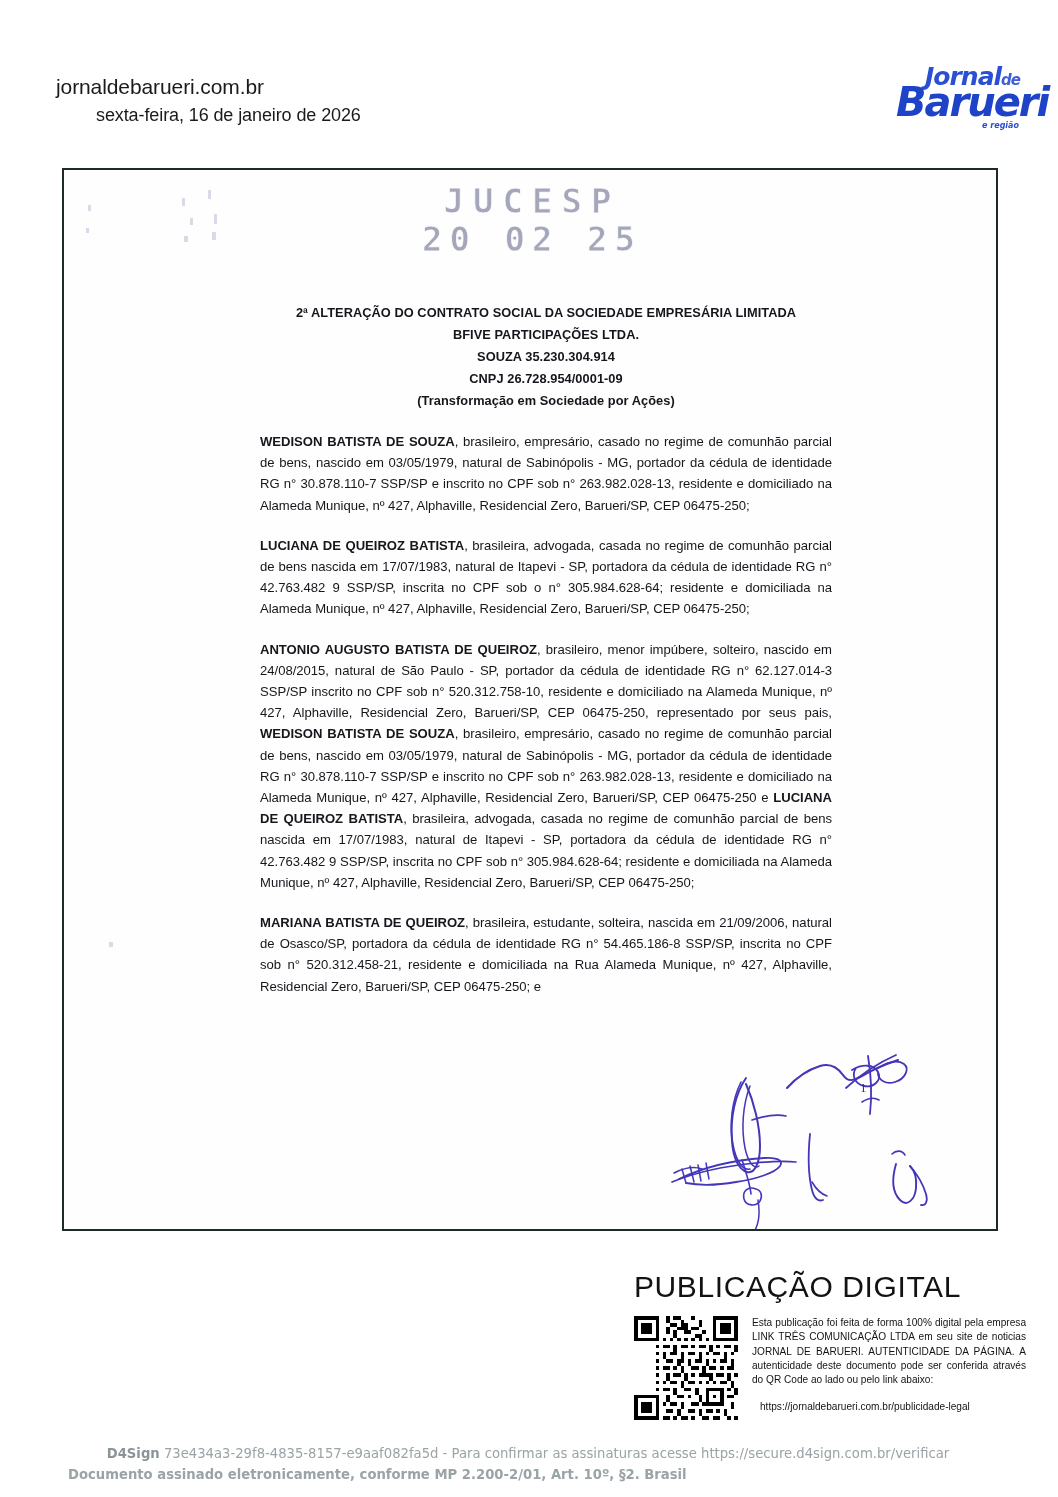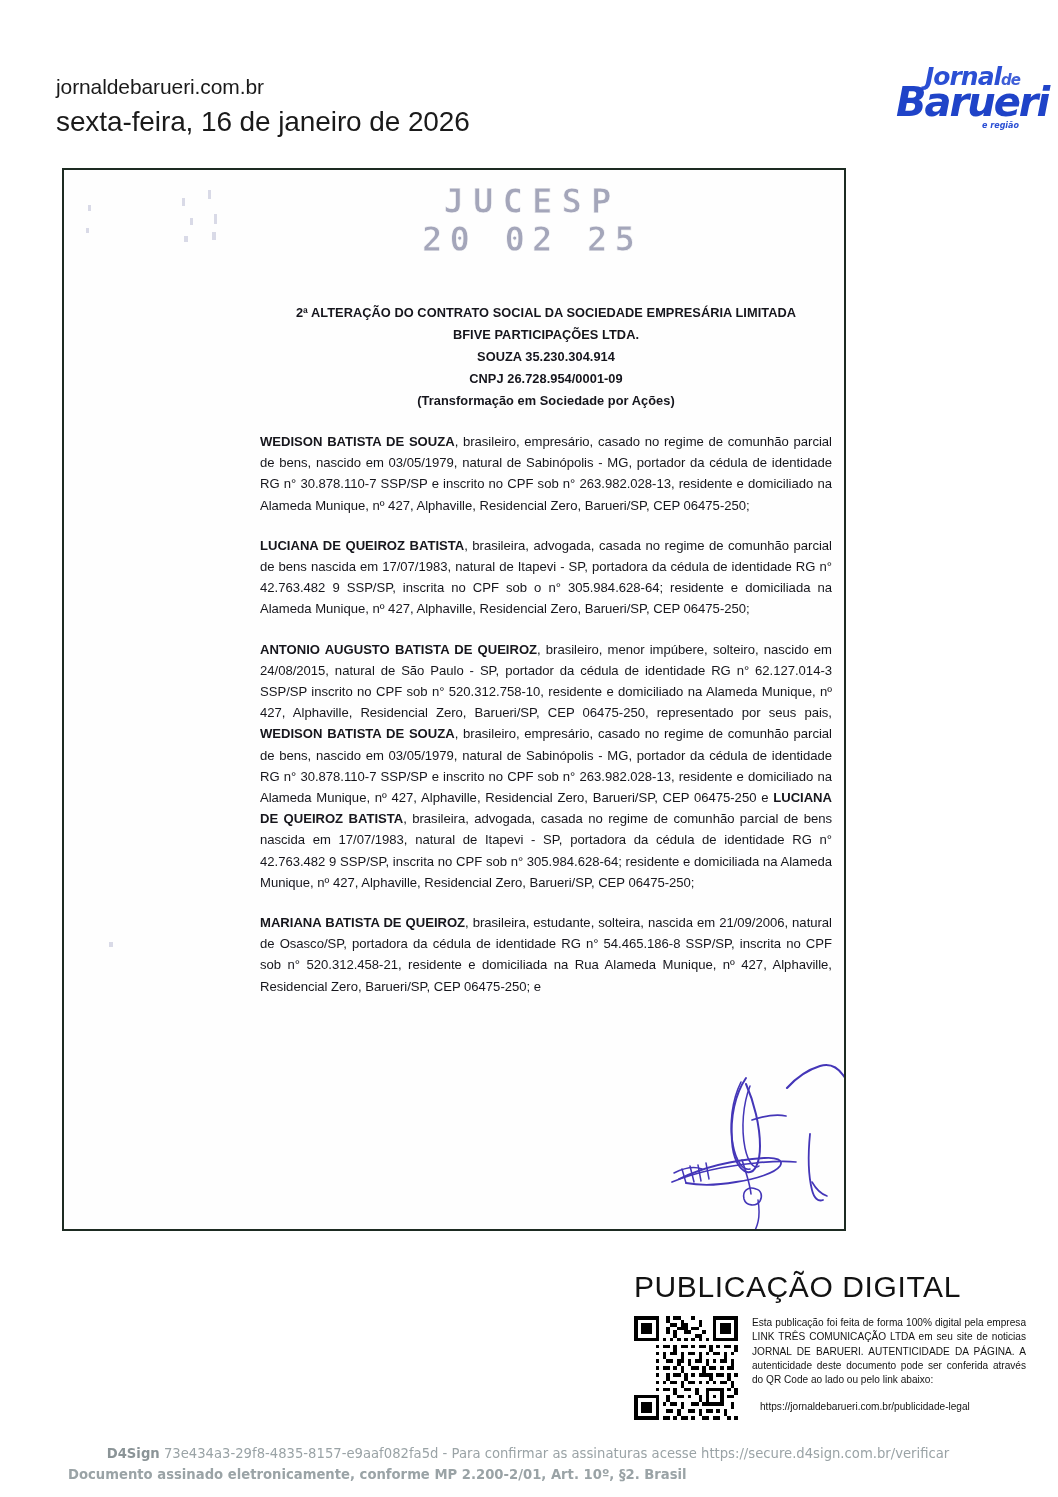--- a/index.html
+++ b/index.html
@@ -29,23 +29,24 @@
     left: 56px;
     top: 56px;
     line-height: 1.45;
   }
   .masthead-site {
     font-size: 21px;
     color: #1a1a1a;
     letter-spacing: -0.1px;
   }
   .masthead-date {
-    font-size: 28px;
+    font-size: 18px;
     color: #1a1a1a;
     letter-spacing: -0.1px;
+    margin-left: 40px;
   }
 
   
   .logo {
     position: absolute;
     right: 36px;
     top: 42px;
     width: 222px;
     height: 92px;
   }
@@ -118,21 +119,21 @@
     text-align: right;
     margin-top: -1px;
     padding-right: 3px;
   }
 
   
   .doc-frame {
     position: absolute;
     left: 62px;
     top: 168px;
-    width: 784px;
+    width: 936px;
     height: 1063px;
     border: 2px solid #1d2b22;
     background: #fefefe;
     box-sizing: border-box;
     overflow: hidden;
     text-decoration: underline;
   }
 
   
   .scan-speck {

